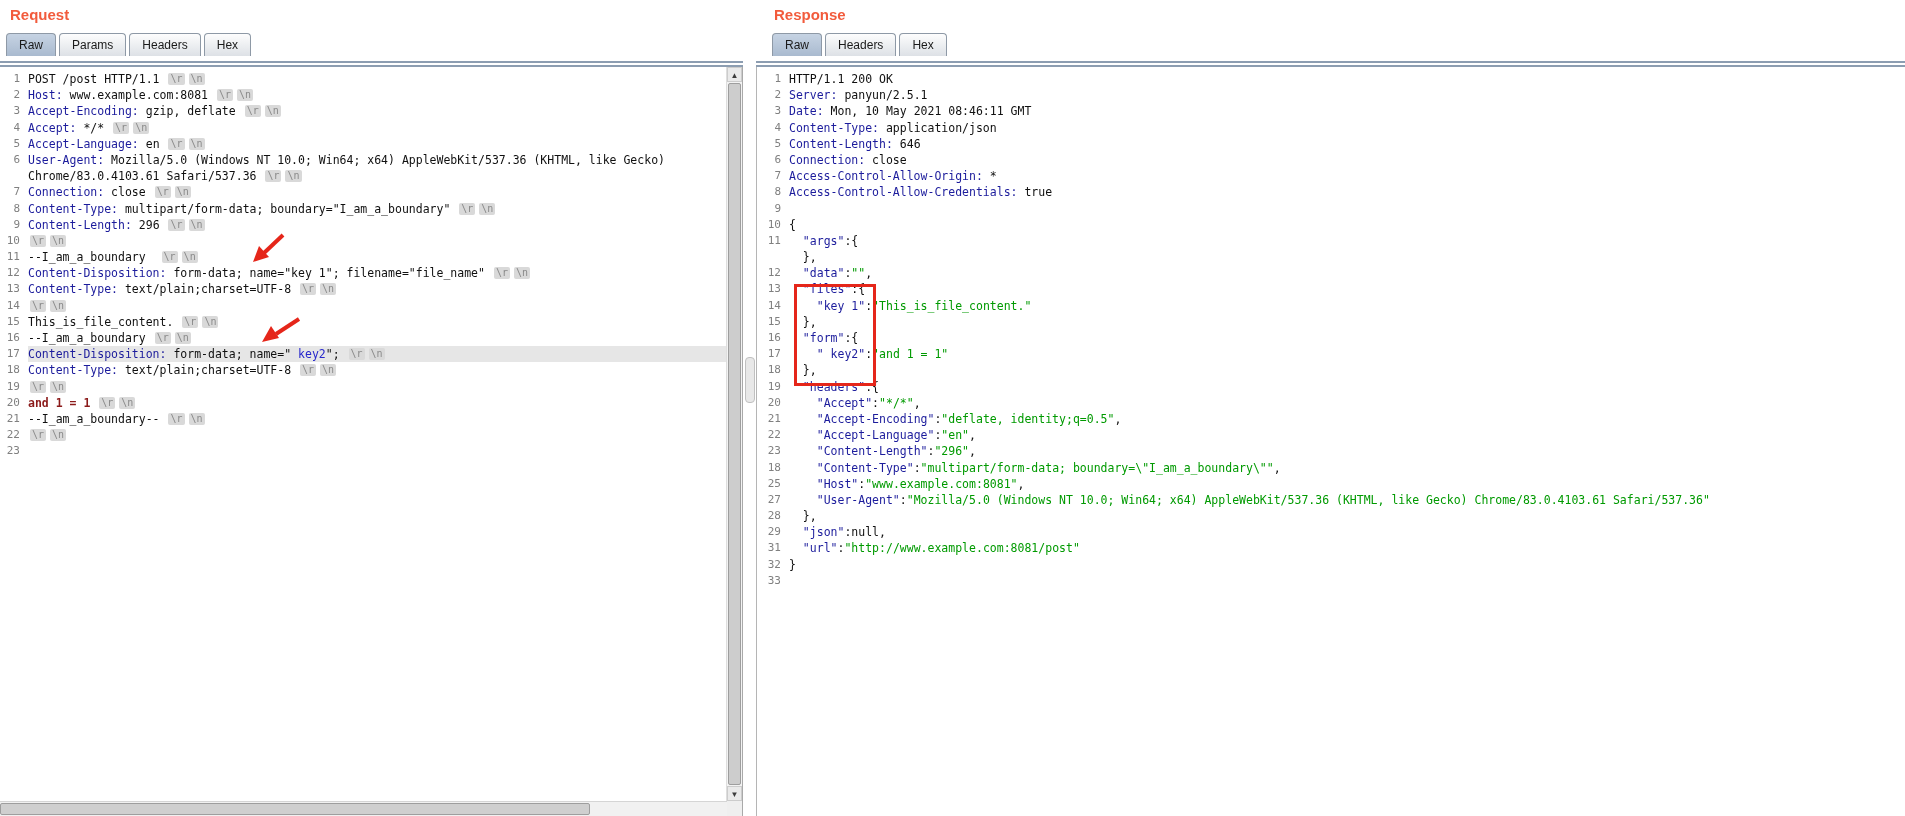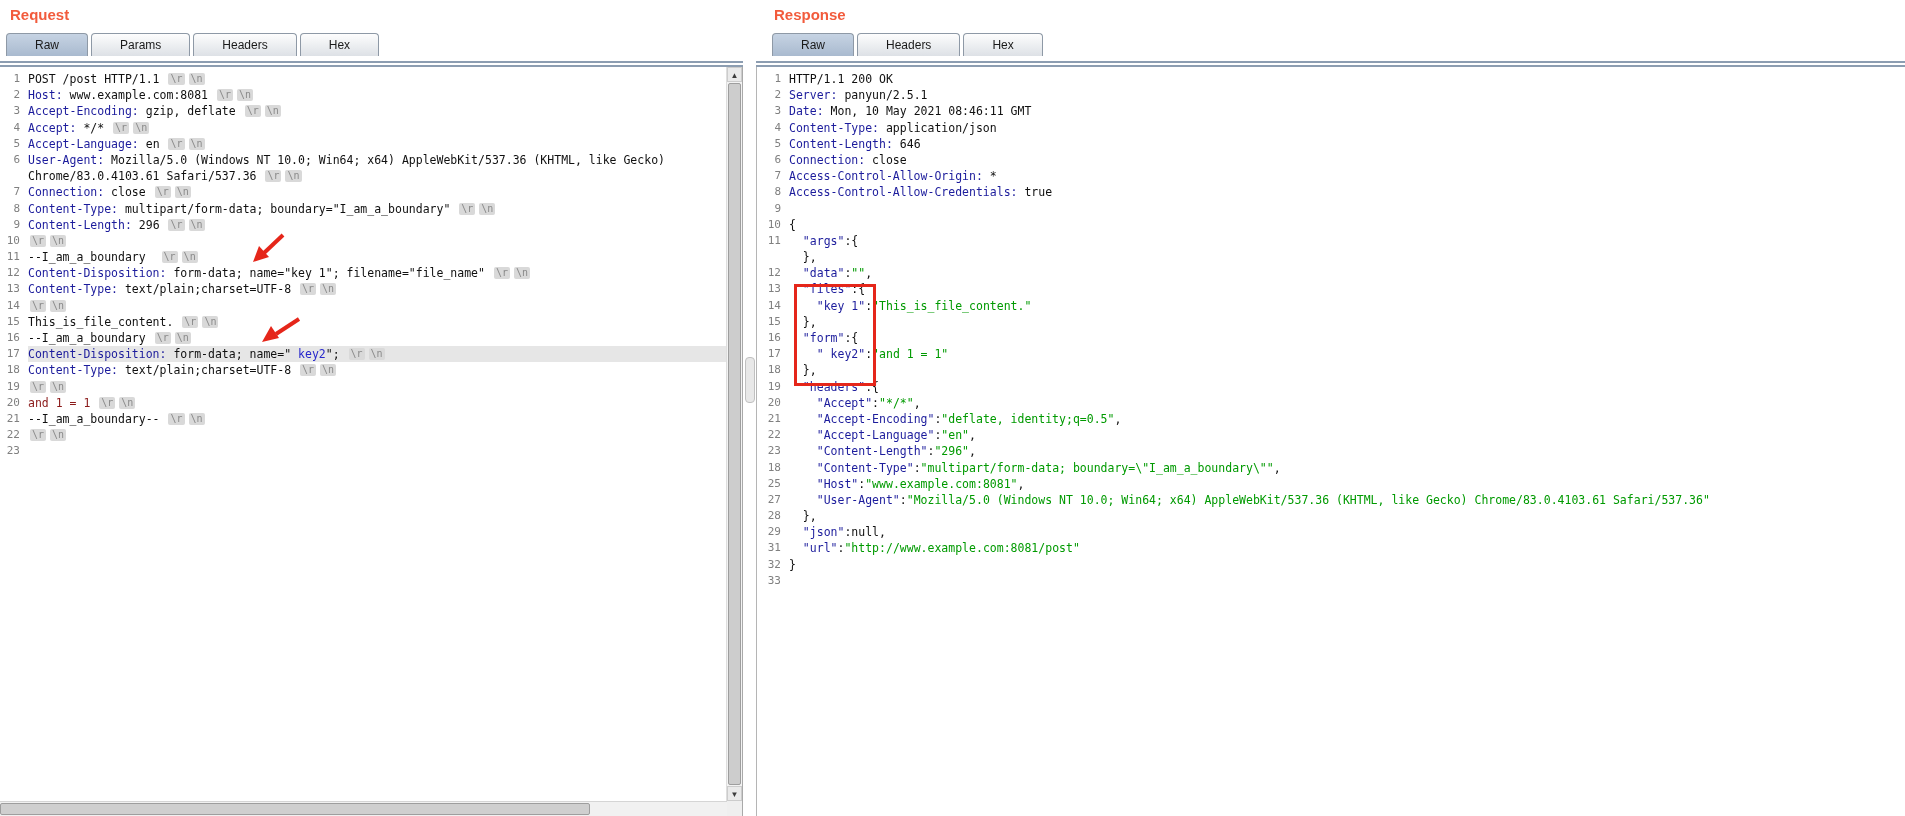--- a/index.html
+++ b/index.html
@@ -1,35 +1,35 @@
 <!DOCTYPE html>
 <html><head>
 <meta charset="utf-8">
 <style>
   html,body{margin:0;padding:0;background:#ffffff;}
   body{position:relative;width:1905px;height:816px;overflow:hidden;font-family:"Liberation Sans",sans-serif;}
   .panel{position:absolute;top:0;height:816px;}
   .panel-title{position:absolute;left:10px;top:6px;font-family:"Liberation Sans",sans-serif;font-weight:bold;font-size:15px;color:#f25b3c;}
   .tabs{position:absolute;left:6px;top:33px;display:flex;}
-  .tab{height:16px;line-height:16px;padding:3px 28px 3px;font-size:12px;color:#1a1a1a;
+  .tab{height:16px;line-height:16px;padding:3px 12px 3px;font-size:12px;color:#1a1a1a;
        background:linear-gradient(#fdfdfd,#dde1e6);border:1px solid #8e99a6;border-bottom:none;
        border-radius:4px 4px 0 0;margin-right:3px;cursor:default;}
   .tab.active{background:linear-gradient(#c6d3e3,#a9bacf);}
   .dline{position:absolute;top:61px;left:0;right:0;height:2px;background:#ffffff;
          border-top:2px solid #8c9db1;border-bottom:2px solid #8c9db1;}
   .editor{position:absolute;top:67px;bottom:0;left:0;right:0;background:#ffffff;overflow:hidden;}
   .rows{position:absolute;left:0;top:4px;right:16px;}
   .row{display:flex;height:16.2px;line-height:16.2px;font-family:"DejaVu Sans Mono",monospace;font-size:11.5px;}
   .ln{flex:0 0 20px;text-align:right;margin-right:8px;color:#808080;font-size:11px;}
   .code{white-space:pre;flex:1 1 auto;color:#101010;}
   .row.hl .code{background:#e6e6e6;}
   .s-h{color:#1c1c9c;}
   .s-k{color:#101010;}
   .s-g{color:#009a00;}
-  .s-r{color:#8b1a1a;}
+  .s-r{color:#8b1a1a;font-weight:bold;}
   .s-u{color:#2626cc;}
   .s-b{display:inline-block;font-size:10px;line-height:12px;background:#d9d9d9;color:#8a8a8a;
        padding:0 2px;margin:0 2px;border-radius:2px;vertical-align:1px;}
   .s-x{display:inline-block;width:74px;height:9px;background:#9f9f9f;border-radius:4px;
        filter:blur(1.5px);vertical-align:-1px;margin:0 2px;}
   
   .req{left:0;width:743px;}
   .req .editor{border-right:1px solid #a9a9a9;}
   
   .resp{left:756px;right:0;width:1252px;}

